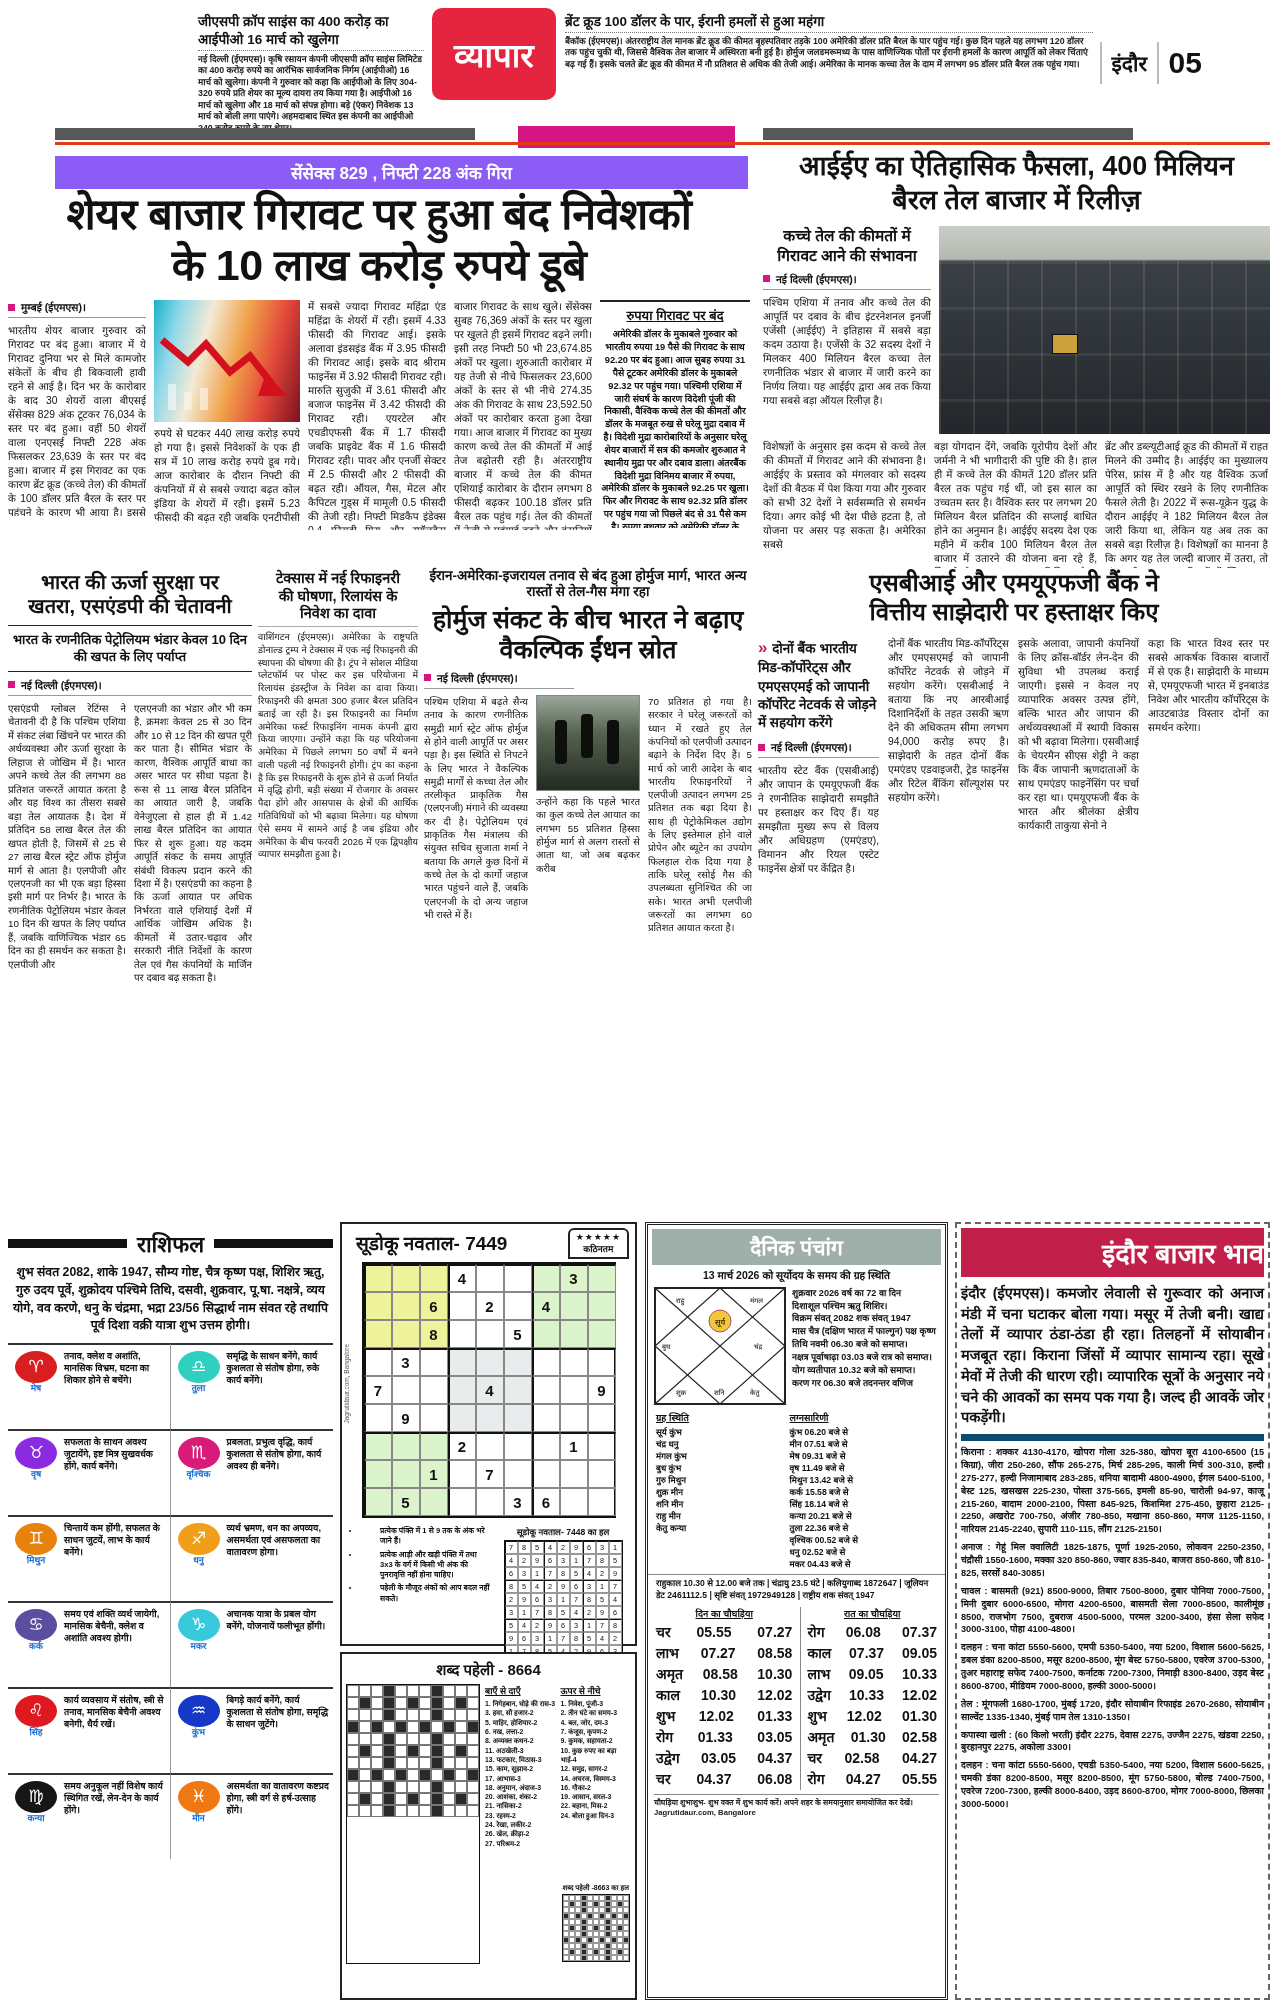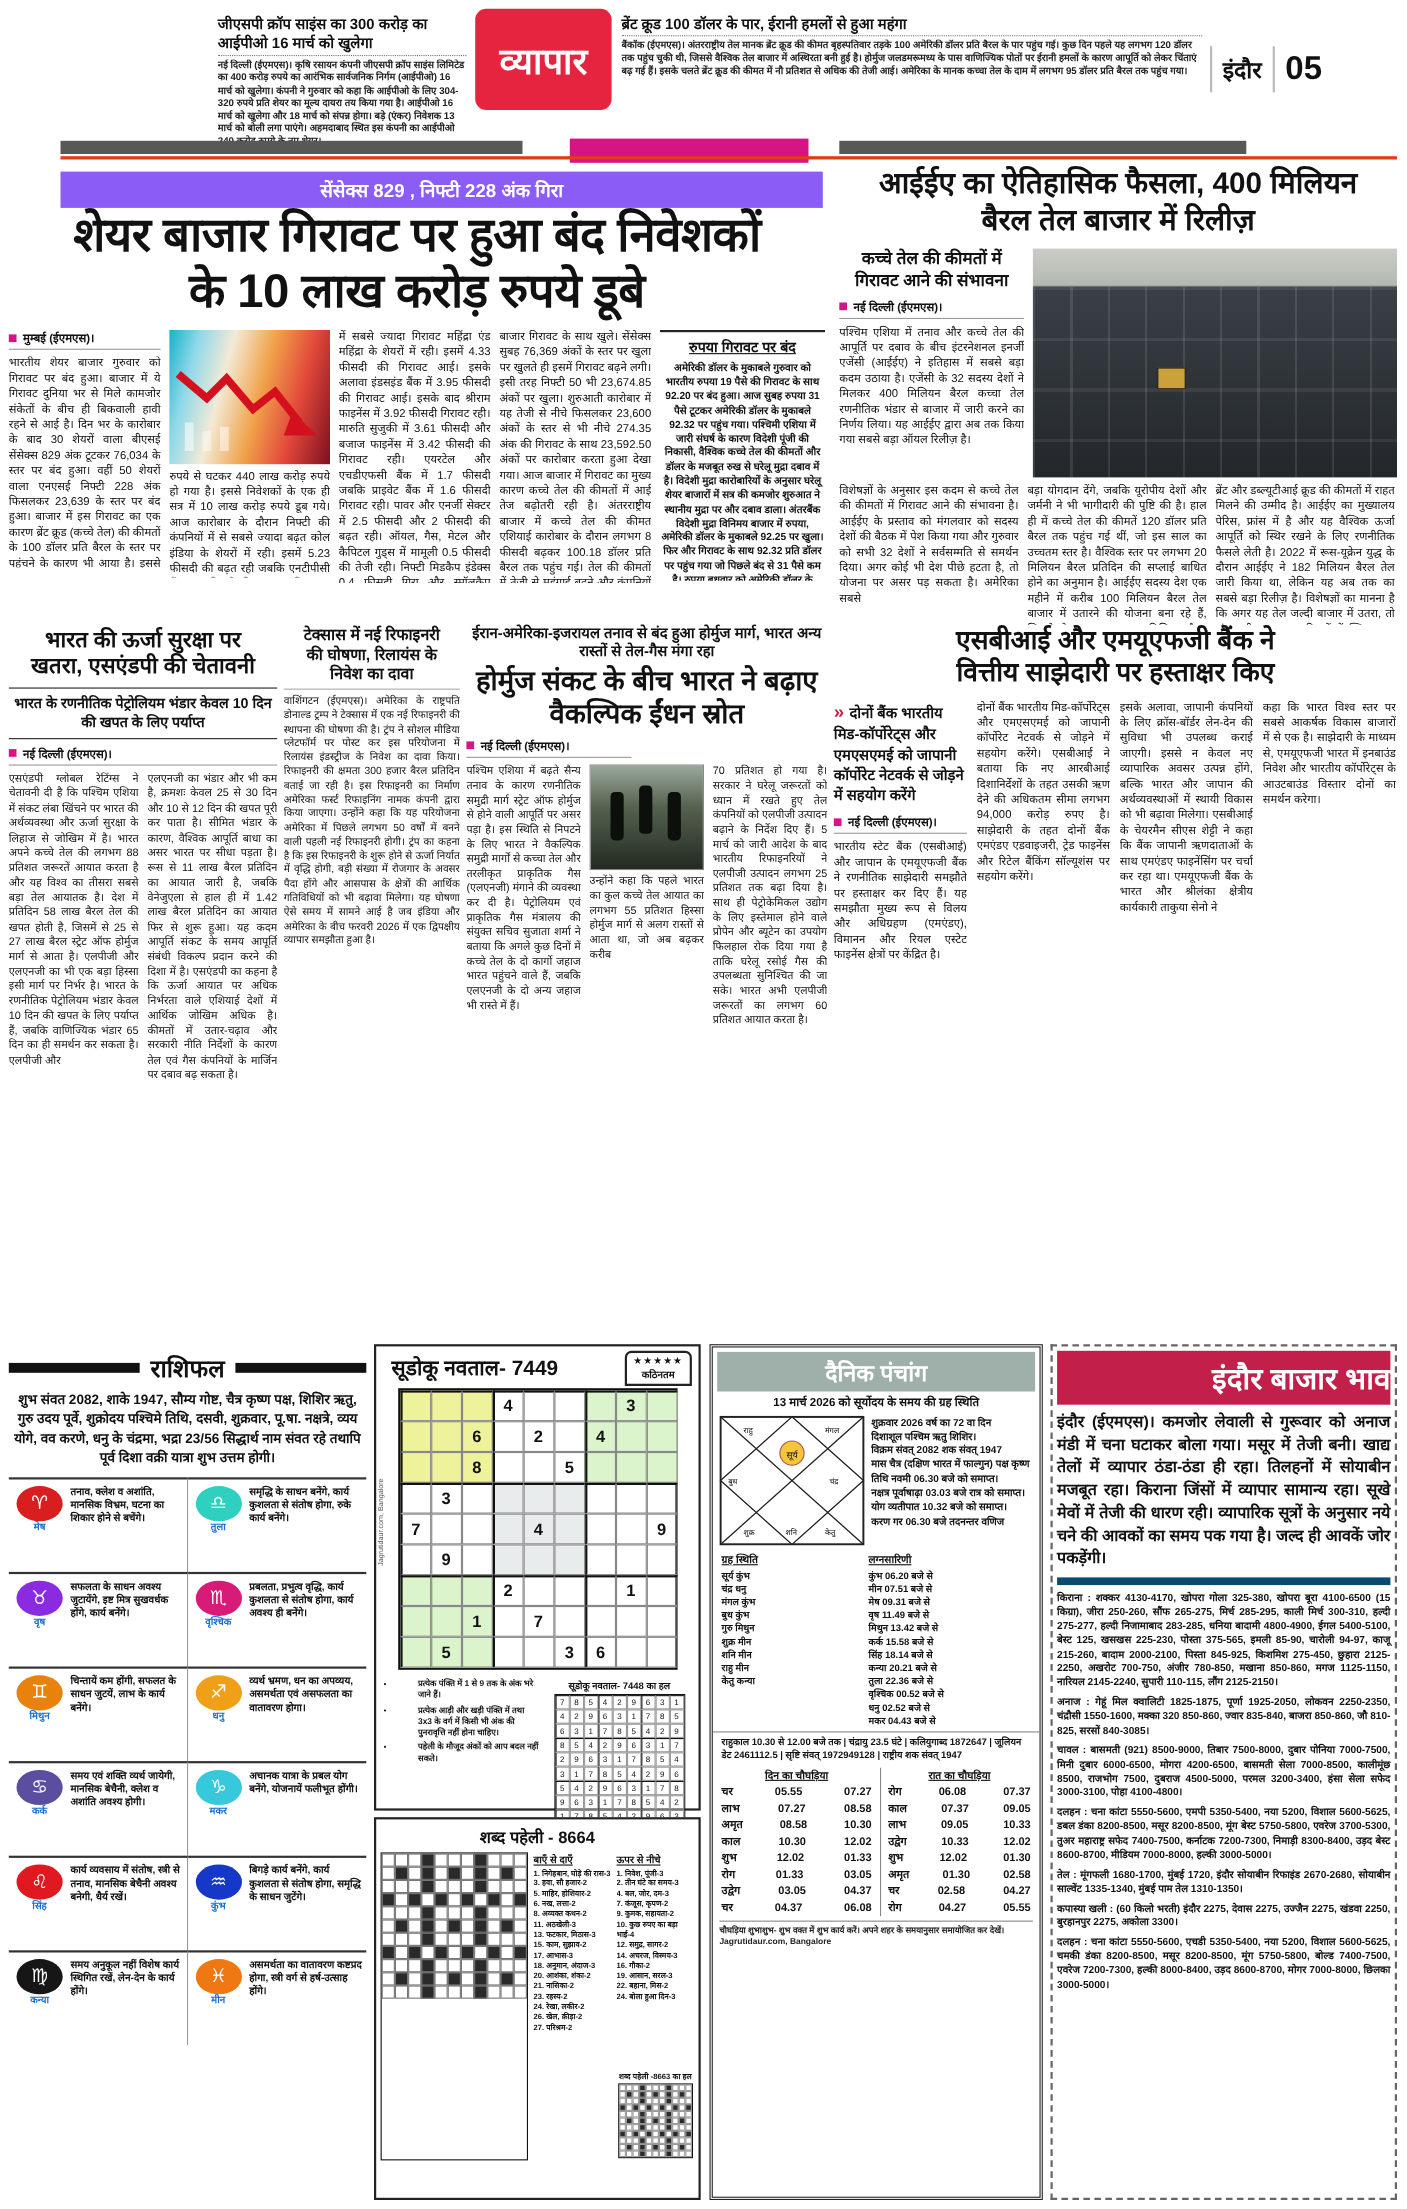--- a/index.html
+++ b/index.html
@@ -83,38 +83,38 @@
   .cw-mini{display:grid;grid-template-columns:repeat(11,6px);grid-auto-rows:6px;border:1px solid #111;width:68px;margin:2px auto;}
   .cw-mini div{border:.25px solid #999;}
   .cw-mini div.b{background:#2a2a2a;}
   
   .pan-box{border:3px double #222;}
   .pan-head{background:#9fafa9;color:#fff;font-size:21px;font-weight:800;text-align:center;padding:4px 0;margin:4px;}
   .pan-cap{font-weight:800;font-size:10.5px;text-align:center;line-height:1.3;margin:2px 6px;}
   .pan-lines{font-size:9.1px;line-height:1.42;font-weight:600;}
   .pan-colh{font-size:9.5px;font-weight:800;text-decoration:underline;margin-bottom:2px;}
   .pan-small{font-size:8.6px;line-height:1.4;font-weight:600;}
-  .ch-row{display:flex;justify-content:space-between;font-size:10px;font-weight:600;line-height:1.5;text-align:center;}
+  .ch-row{display:flex;justify-content:space-between;font-size:14px;font-weight:600;line-height:1.5;text-align:center;}
   .pan-foot{font-size:7.7px;line-height:1.35;color:#222;border-top:1px solid #888;margin-top:4px;padding-top:3px;font-weight:600;}
   
   .mkt-box{border:2px dashed #666;padding:4px;}
   .mkt-head{background:#c21f4a;color:#fff;font-size:27px;font-weight:800;text-align:right;padding:6px 0;margin-bottom:6px;}
   .mkt-intro{font-size:14.6px;font-weight:800;line-height:1.42;text-align:justify;border-bottom:7px solid #0c4a6e;padding-bottom:6px;margin-bottom:5px;}
   .mkt-sec{font-size:9.2px;line-height:1.4;text-align:justify;margin:0 0 5px 0;font-weight:600;}
   .mkt-sec b{font-weight:800;}
   .hair{border-bottom:1px solid #aaa;}
 </style>
 </head>
 <body>
 
 <div class="page">
 
 
   <div class="abs topstory" style="left:198px;top:12px;width:226px;">
-    <div class="tsh">जीएसपी क्रॉप साइंस का 300 करोड़ का आईपीओ 16 मार्च को खुलेगा</div>
+    <div class="tsh">जीएसपी क्रॉप साइंस का 400 करोड़ का आईपीओ 16 मार्च को खुलेगा</div>
     <div class="tsb clip" style="height:78px;">नई दिल्ली (ईएमएस)। कृषि रसायन कंपनी जीएसपी क्रॉप साइंस लिमिटेड का 400 करोड़ रुपये का आरंभिक सार्वजनिक निर्गम (आईपीओ) 16 मार्च को खुलेगा। कंपनी ने गुरुवार को कहा कि आईपीओ के लिए 304-320 रुपये प्रति शेयर का मूल्य दायरा तय किया गया है। आईपीओ 16 मार्च को खुलेगा और 18 मार्च को संपन्न होगा। बड़े (एंकर) निवेशक 13 मार्च को बोली लगा पाएंगे। अहमदाबाद स्थित इस कंपनी का आईपीओ 240 करोड़ रुपये के नए शेयर।</div>
   </div>
 
   <div class="abs vyapar">
       <span>व्यापार</span>
     </div>
 
   <div class="abs topstory" style="left:565px;top:12px;width:528px;">
     <div class="tsh">ब्रेंट क्रूड 100 डॉलर के पार, ईरानी हमलों से हुआ महंगा</div>
     <div class="tsb clip" style="height:78px;">बैंकॉक (ईएमएस)। अंतरराष्ट्रीय तेल मानक ब्रेंट क्रूड की कीमत बृहस्पतिवार तड़के 100 अमेरिकी डॉलर प्रति बैरल के पार पहुंच गई। कुछ दिन पहले यह लगभग 120 डॉलर तक पहुंच चुकी थी, जिससे वैश्विक तेल बाजार में अस्थिरता बनी हुई है। होर्मुज जलडमरूमध्य के पास वाणिज्यिक पोतों पर ईरानी हमलों के कारण आपूर्ति को लेकर चिंताएं बढ़ गई हैं। इसके चलते ब्रेंट क्रूड की कीमत में नौ प्रतिशत से अधिक की तेजी आई। अमेरिका के मानक कच्चा तेल के दाम में लगभग 95 डॉलर प्रति बैरल तक पहुंच गया।</div>

